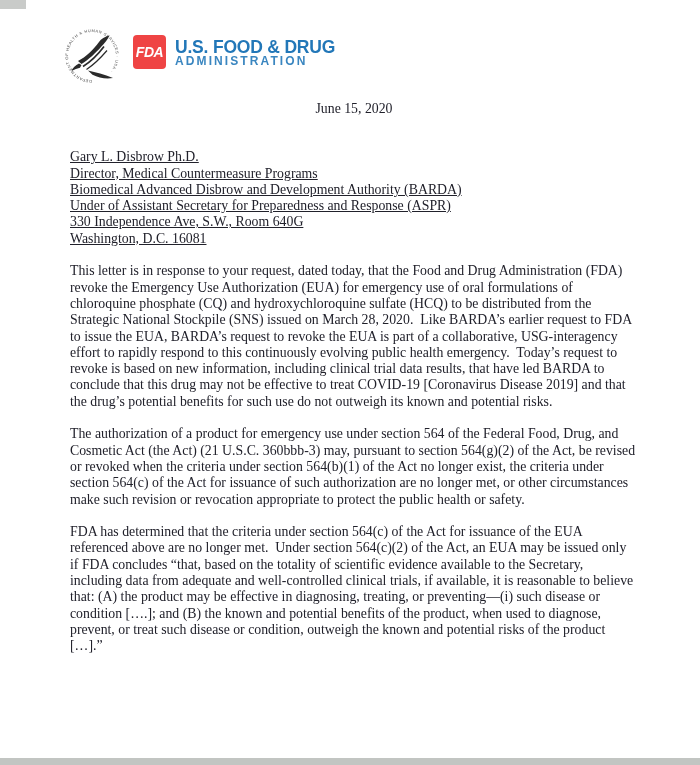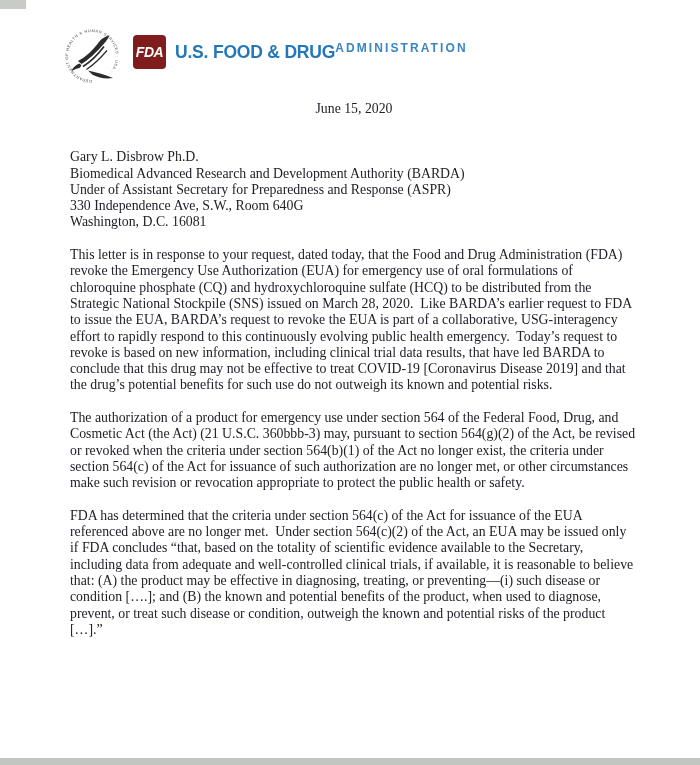--- a/index.html
+++ b/index.html
@@ -26,48 +26,48 @@
     background:#c2c5c2;
   }
   
   .letterhead{
     position:absolute;top:27px;left:64px;
     display:flex;align-items:flex-start;gap:13px;
   }
   .hhs-seal{width:56px;height:58px;display:block;}
   .fda-lockup{display:flex;align-items:center;gap:9px;margin-top:8px;}
   .fda-box{
-    width:33px;height:34px;background:#7f1d1d;border-radius:4px;
+    width:33px;height:34px;background:#ef4444;border-radius:4px;
     display:flex;align-items:center;justify-content:center;
     color:#ffffff;
     font-family:"Liberation Sans","DejaVu Sans",sans-serif;
     font-weight:bold;font-style:italic;font-size:14px;letter-spacing:-0.5px;
   }
-  .fda-words{display:flex;flex-direction:row;justify-content:center;}
+  .fda-words{display:flex;flex-direction:column;justify-content:center;}
   .fda-title{
     font-family:"Liberation Sans","DejaVu Sans",sans-serif;
     font-weight:bold;font-size:17.5px;line-height:18px;
     color:#2277b8;letter-spacing:-0.2px;white-space:nowrap;
   }
   .fda-subtitle{
     font-family:"Liberation Sans","DejaVu Sans",sans-serif;
     font-weight:bold;font-size:12px;line-height:10px;
     color:#3a86c0;letter-spacing:2.1px;white-space:nowrap;
   }
   
   .content{
     position:absolute;top:4px;left:0;
     width:700px;height:758px;
     padding:97px 62px 0 70px;
     box-sizing:border-box;
     font-size:13.8px;line-height:16.3px;
   }
   .date-line{text-align:center;margin:0 0 0 0;}
   .recipient{margin-top:32px;}
-  .recipient div{white-space:nowrap;}
+  .recipient div{white-space:nowrap;text-decoration:underline;}
   .salutation{margin-top:16.3px;}
   .content p{
     margin:16.3px 0 0 0;
     white-space:pre-wrap;
     text-align:left;
   }
 </style>
 </head>
 <body>
 
@@ -102,21 +102,22 @@
     </div>
 
   </div>
 
   <div class="content">
 
     <div class="date-line">June 15, 2020</div>
 
     <div class="recipient">
       <div>Gary L. Disbrow Ph.D.</div>
-      <div>Biomedical Advanced Research and Development Authority (BARDA)</div>
+      <div>Director, Medical Countermeasure Programs</div>
+      <div>Biomedical Advanced Disbrow and Development Authority (BARDA)</div>
       <div>Under of Assistant Secretary for Preparedness and Response (ASPR)</div>
       <div>330 Independence Ave, S.W., Room 640G</div>
       <div>Washington, D.C. 16081</div>
     </div>
 
 
     <p>This letter is in response to your request, dated today, that the Food and Drug Administration (FDA) revoke the Emergency Use Authorization (EUA) for emergency use of oral formulations of chloroquine phosphate (CQ) and hydroxychloroquine sulfate (HCQ) to be distributed from the Strategic National Stockpile (SNS) issued on March 28, 2020.  Like BARDA’s earlier request to FDA to issue the EUA, BARDA’s request to revoke the EUA is part of a collaborative, USG-interagency effort to rapidly respond to this continuously evolving public health emergency.  Today’s request to revoke is based on new information, including clinical trial data results, that have led BARDA to conclude that this drug may not be effective to treat COVID-19 [Coronavirus Disease 2019] and that the drug’s potential benefits for such use do not outweigh its known and potential risks.</p>
     <p>The authorization of a product for emergency use under section 564 of the Federal Food, Drug, and Cosmetic Act (the Act) (21 U.S.C. 360bbb-3) may, pursuant to section 564(g)(2) of the Act, be revised or revoked when the criteria under section 564(b)(1) of the Act no longer exist, the criteria under section 564(c) of the Act for issuance of such authorization are no longer met, or other circumstances make such revision or revocation appropriate to protect the public health or safety.</p>
     <p>FDA has determined that the criteria under section 564(c) of the Act for issuance of the EUA referenced above are no longer met.  Under section 564(c)(2) of the Act, an EUA may be issued only if FDA concludes “that, based on the totality of scientific evidence available to the Secretary, including data from adequate and well-controlled clinical trials, if available, it is reasonable to believe that: (A) the product may be effective in diagnosing, treating, or preventing—(i) such disease or condition [….]; and (B) the known and potential benefits of the product, when used to diagnose, prevent, or treat such disease or condition, outweigh the known and potential risks of the product […].”</p>
 

